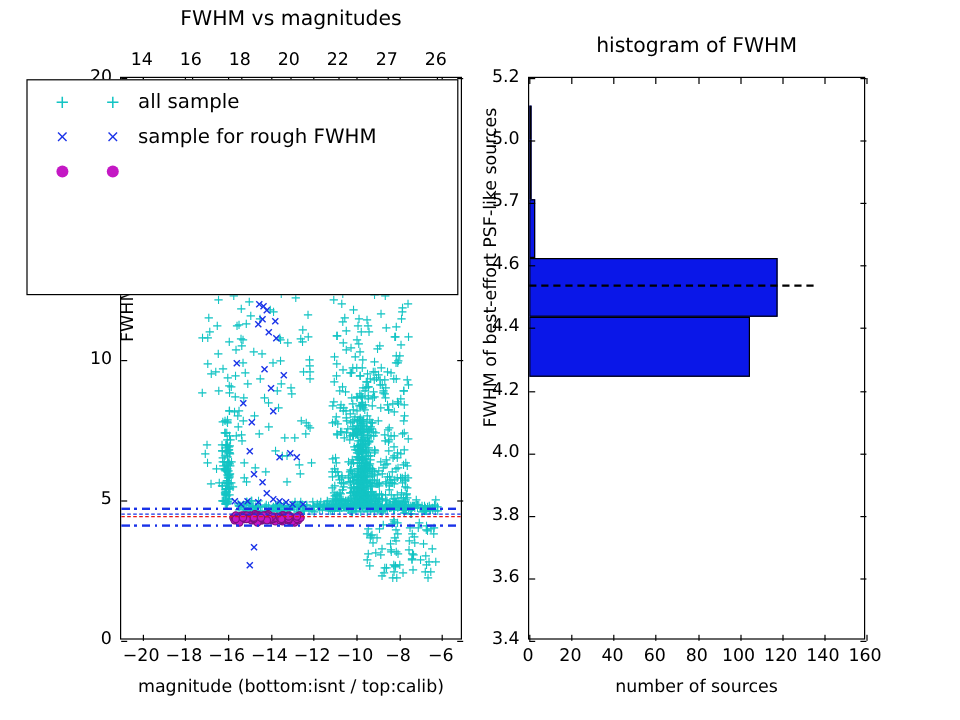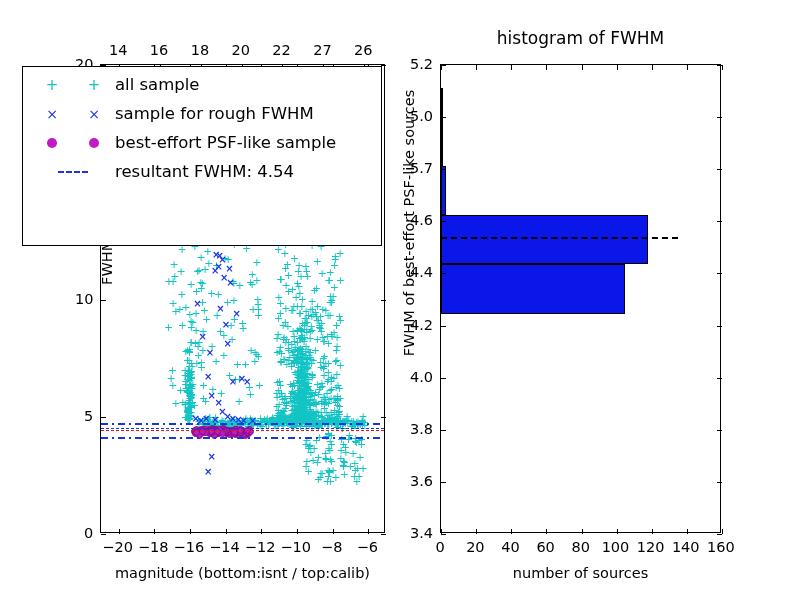--- a/index.html
+++ b/index.html
@@ -52,20 +52,21 @@
   .ylabel-right{position:absolute;left:-222px;top:150px;width:380px;
       transform:rotate(-90deg);transform-origin:center center;font-size:14.5px;text-align:center;}
   .bar{position:absolute;background:#0a17e8;border:1px solid #000;box-sizing:border-box;}
   .refline{position:absolute;left:0;height:0;border-top:2px dashed #000;}
 </style>
 </head>
 <body>
 
 <div class="fig">
 
+  <div class="axtitle" style="left:100px;top:6px;width:285px;">FWHM vs magnitudes</div>
 
   <div class="axes" id="leftAxes">
     <div id="leftPoints" style="position:absolute;left:0;top:0;right:0;bottom:0;overflow:hidden;">
         <span class="pt plus" style="left: 229.904px; top: 296.782px;">+</span>
         <span class="pt plus" style="left: 215.913px; top: 259.337px;">+</span>
         <span class="pt plus" style="left: 186.386px; top: 345.623px;">+</span>
         <span class="pt plus" style="left: 177.124px; top: 352.25px;">+</span>
         <span class="pt plus" style="left: 224.627px; top: 232.047px;">+</span>
         <span class="pt plus" style="left: 198.687px; top: 260.963px;">+</span>
         <span class="pt plus" style="left: 217.276px; top: 272.593px;">+</span>
@@ -1567,27 +1568,20 @@
           <span class="leg-cross">×</span>
           <span class="leg-cross">×</span>
         </span>
         <span class="leg-txt">sample for rough FWHM</span>
       </div>
       <div class="leg-row">
         <span class="leg-sym">
           <span class="leg-dot"></span>
           <span class="leg-dot"></span>
         </span>
-        <span class="leg-txt">best-effort PSF-like sample</span>
-      </div>
-      <div class="leg-row">
-        <span class="leg-sym">
-          <span class="leg-line ll-blue-dash"></span>
-        </span>
-        <span class="leg-txt">resultant FWHM: 4.54</span>
       </div>
     </div>
   </div>
 
   <div class="axtitle" style="left:440px;top:28px;width:281px;">histogram of FWHM</div>
 
   <div class="axes" id="rightAxes">
     <div id="bars" style="position:absolute;left:0;top:0;right:0;bottom:0;overflow:hidden;">
         <div class="bar" style="left: 0px; top: 199.481px; height: 49.4013px; width: 184.406px;"></div>
         <div class="bar" style="left: 0px; top: 150.08px; height: 49.4013px; width: 207.238px;"></div>

